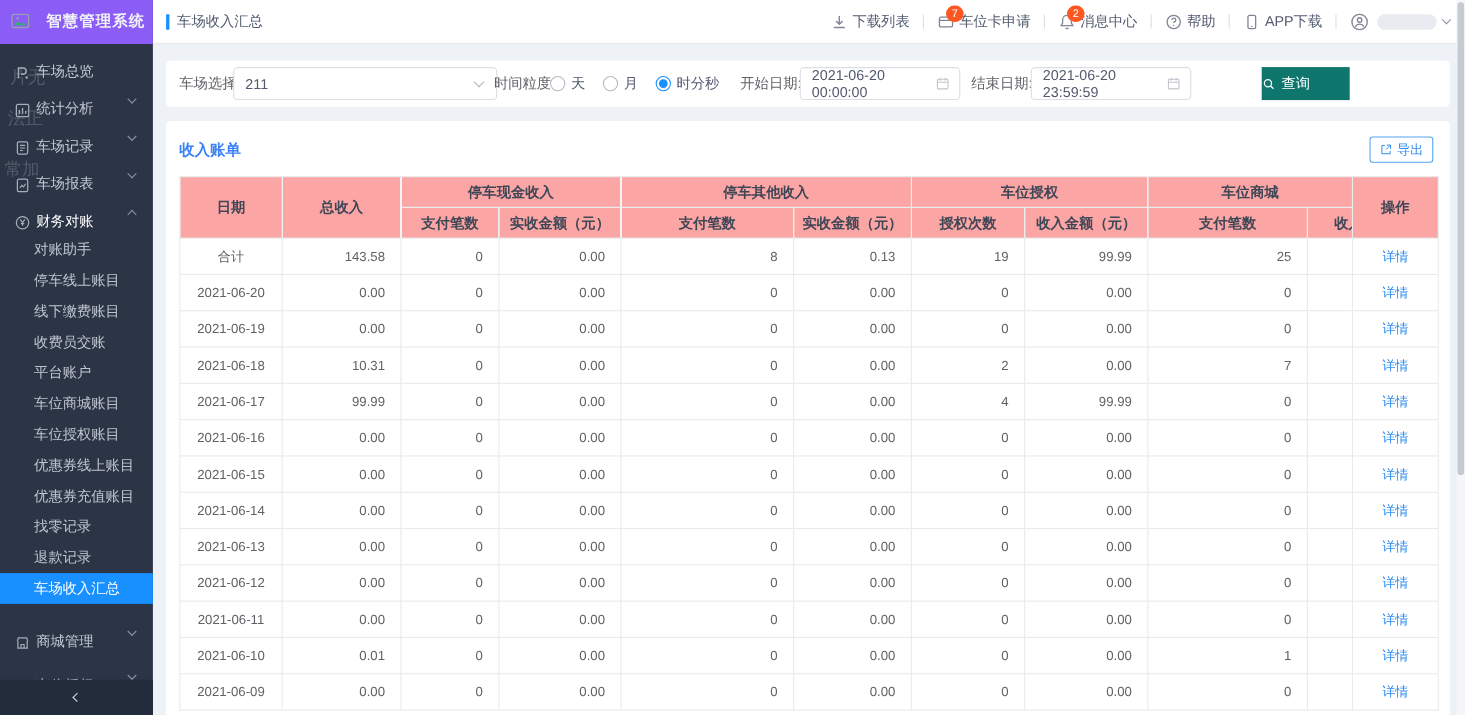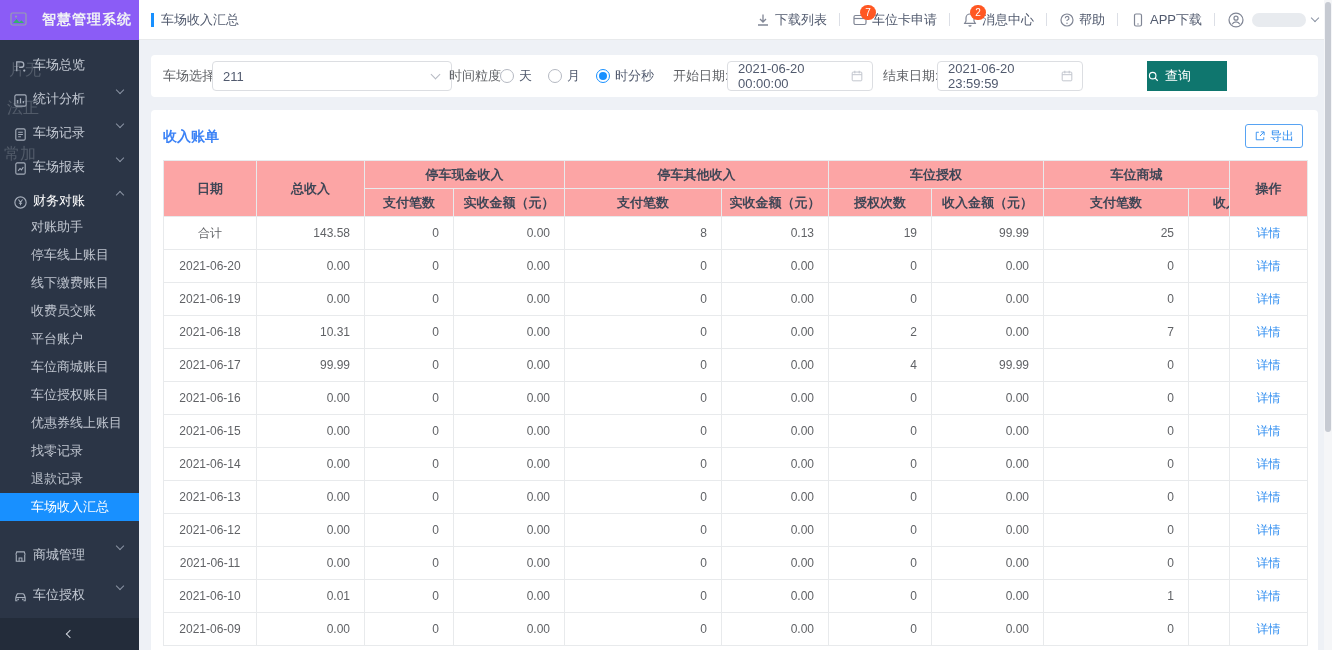--- a/index.html
+++ b/index.html
@@ -156,20 +156,21 @@
         </div>
         <div class="submenu">
           <div class="sub-item">对账助手</div>
           <div class="sub-item">停车线上账目</div>
           <div class="sub-item">线下缴费账目</div>
           <div class="sub-item">收费员交账</div>
           <div class="sub-item">平台账户</div>
           <div class="sub-item">车位商城账目</div>
           <div class="sub-item">车位授权账目</div>
           <div class="sub-item">优惠券线上账目</div>
+          <div class="sub-item">优惠券充值账目</div>
           <div class="sub-item">找零记录</div>
           <div class="sub-item">退款记录</div>
           <div class="sub-item active">车场收入汇总</div>
         </div>
         <div class="nav-item below-sub">
           <span class="ico">
             <svg viewBox="0 0 16 16">
               <path d="M3 6l1-3h8l1 3M3.5 6v7h9V6" fill="none" stroke="currentColor" stroke-width="1.2"></path>
               <path d="M6.5 13V9.5h3V13" fill="none" stroke="currentColor" stroke-width="1.1"></path>
             </svg>

